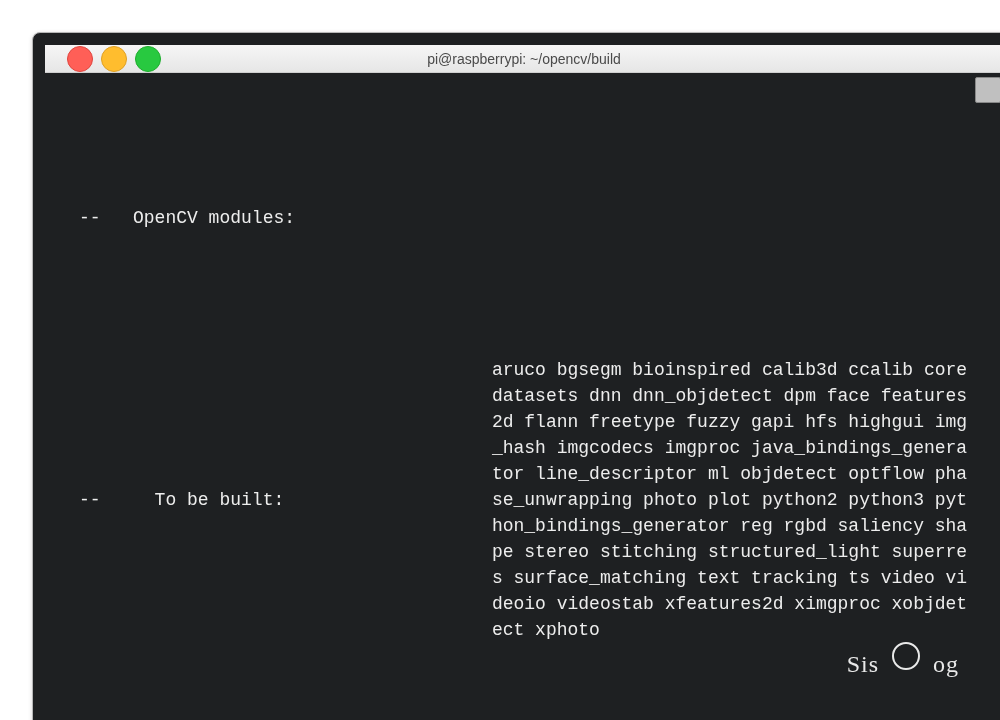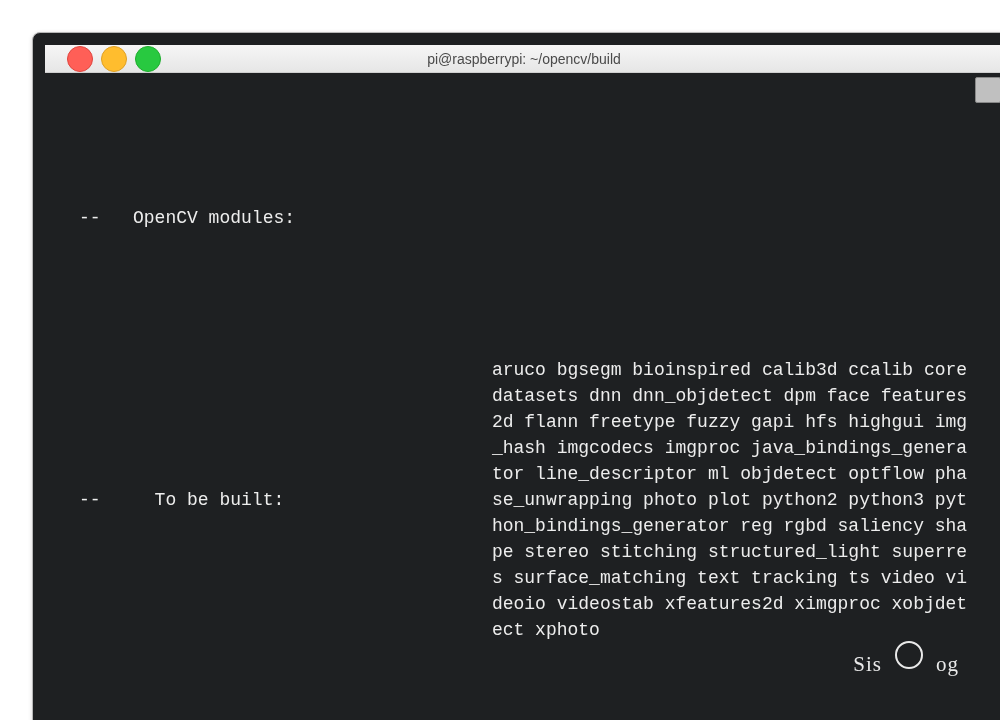--- a/index.html
+++ b/index.html
@@ -85,21 +85,21 @@
       height: 20px;
       background: #c0c0c0;
       border: 1px solid #888;
       border-radius: 2px;
     }
     .watermark {
       position: absolute;
       right: 20px;
       bottom: 8px;
       font-family: Georgia, 'Times New Roman', serif;
-      font-size: 21px;
+      font-size: 24px;
       color: #fff;
       letter-spacing: 1px;
       opacity: 0.9;
       pointer-events: none;
     }
     .watermark .o-outline {
       display: inline-block;
       border: 2px solid #fff;
       width: 14px;
       height: 14px;

